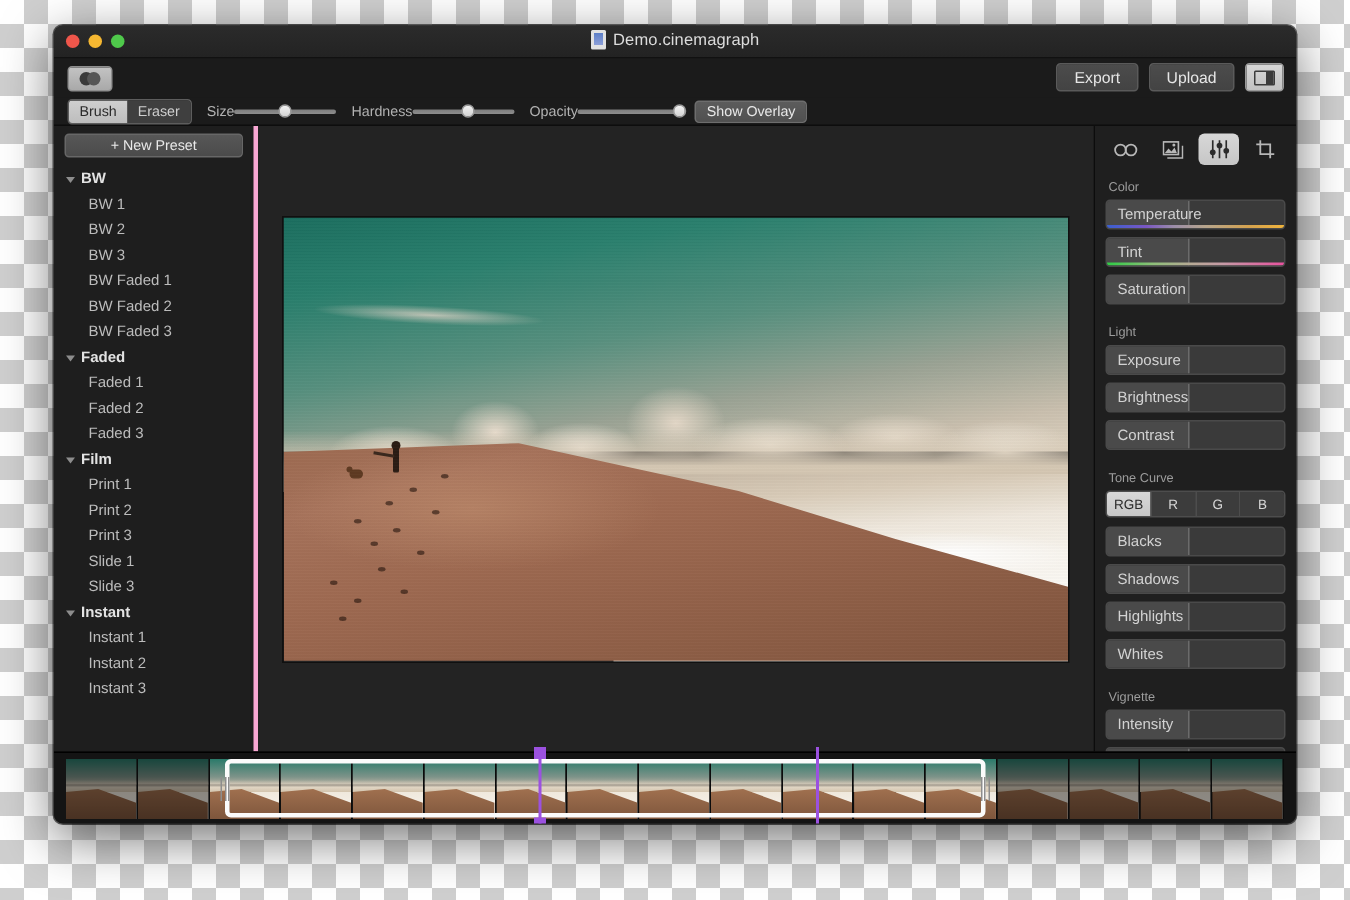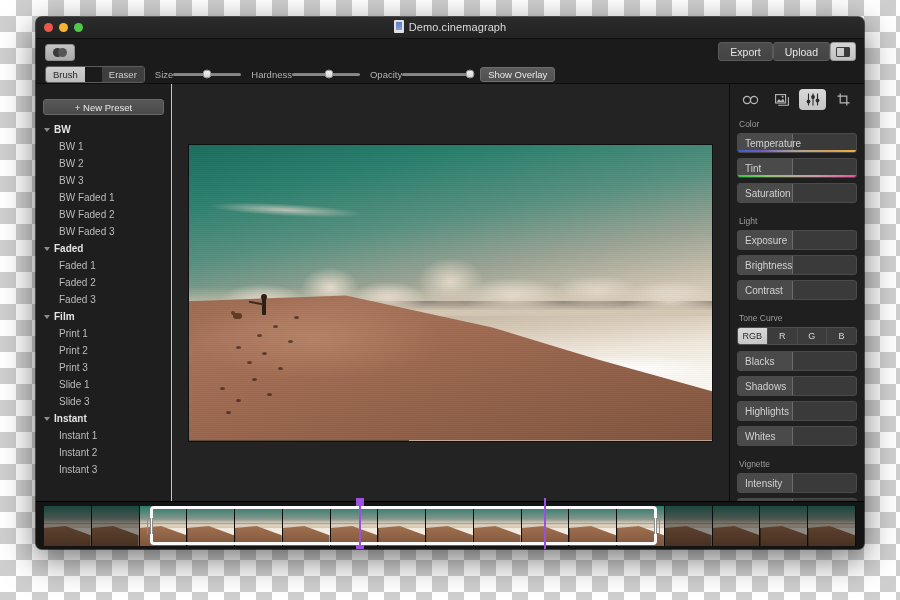--- a/index.html
+++ b/index.html
@@ -73,21 +73,21 @@
   }
   .mask-glyph { position: relative; width: 15px; height: 11px; }
   .mask-glyph::before, .mask-glyph::after {
     content: ""; position: absolute; top: 1px;
     width: 9px; height: 9px; border-radius: 50%;
     background: #3a3a3a;
   }
   .mask-glyph::before { left: 0; }
   .mask-glyph::after  { left: 5px; background: #565656; }
 
-  .topright { position: absolute; right: 8px; top: 3px; display: flex; align-items: center; }
+  .topright { position: absolute; right: 8px; top: 3px; display: flex; align-items: center; gap: 7px; }
   .tbtn {
     height: 19px; padding: 0 11px; border-radius: 3px;
     background: linear-gradient(#4c4c4c, #434343);
     border: 1px solid #5a5a5a;
     color: #e6e6e6; font-size: 10.5px;
     display: flex; align-items: center; justify-content: center;
   }
   .panel-toggle {
     width: 26px; height: 19px; border-radius: 3px;
     background: linear-gradient(#d6d6d6, #c2c2c2);
@@ -104,21 +104,21 @@
   }
 
   
   .toolrow2 {
     height: 19px; flex: 0 0 19px;
     background: #1b1b1b;
     display: flex; align-items: center;
     padding: 0 9px; gap: 10px;
     border-bottom: 1px solid #0d0d0d;
   }
-  .seg { display: flex; border-radius: 3px; overflow: hidden; border: 1px solid #5d5d5d; gap: 17px; }
+  .seg { display: flex; border-radius: 3px; overflow: hidden; border: 1px solid #5d5d5d; }
   .seg > div {
     font-size: 9.5px; padding: 0 7px; height: 15px;
     display: flex; align-items: center; justify-content: center;
     color: #cfcfcf; background: #3f3f3f;
   }
   .seg > div.on { background: linear-gradient(#cfcfcf, #bdbdbd); color: #2a2a2a; }
 
   .sl-group { display: flex; align-items: center; gap: 0; }
   .sl-label { color: #b2b2b2; font-size: 9.5px; }
   .sl-track {
@@ -139,22 +139,22 @@
     display: flex; align-items: center;
   }
 
   
   .middle { flex: 1 1 auto; display: flex; min-height: 0; }
 
   
   .presets {
     width: 136px; flex: 0 0 136px;
     background: #1e1e1e;
-    border-right: 1px solid #f9a8d4;
-    padding: 15px 0 0 0;
+    border-right: 3px solid #f9a8d4;
+    padding: 5px 0 0 0;
     overflow: hidden;
   }
   .newpreset {
     margin: 0 7px 6px 7px; height: 16px; border-radius: 3px;
     background: linear-gradient(#575757, #4b4b4b);
     border: 1px solid #676767;
     color: #e9e9e9; font-size: 9.5px;
     display: flex; align-items: center; justify-content: center; gap: 3px;
   }
   .grp {

